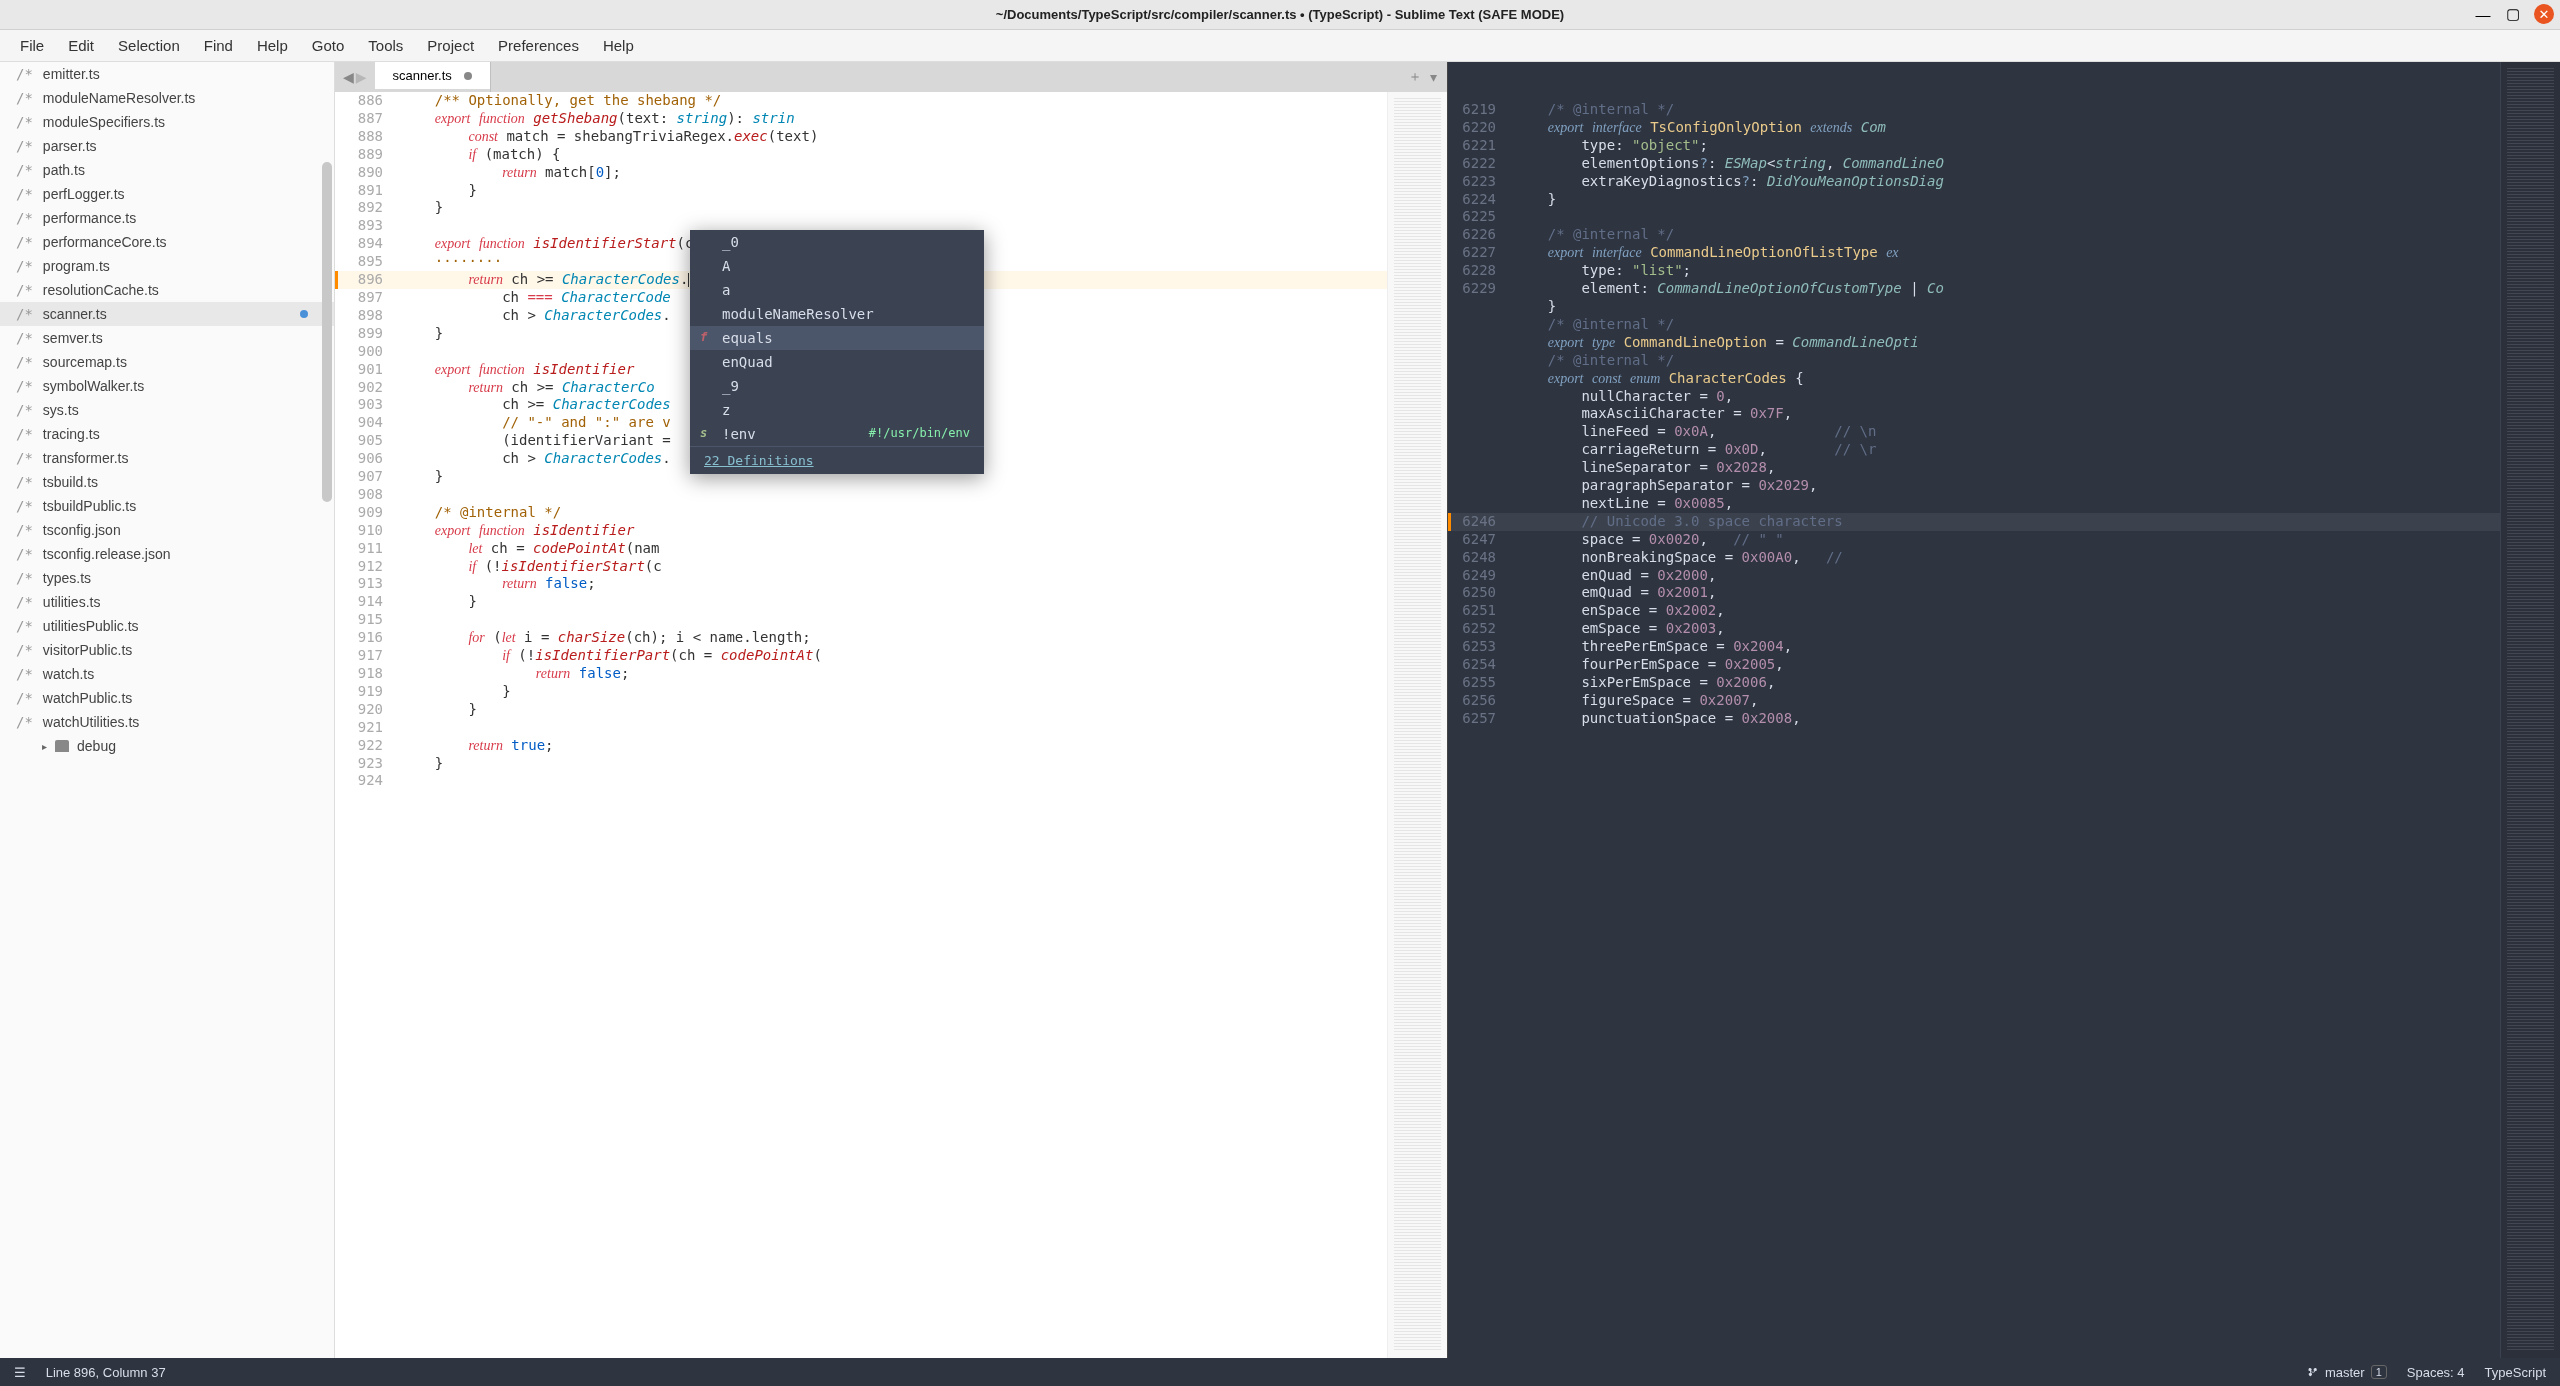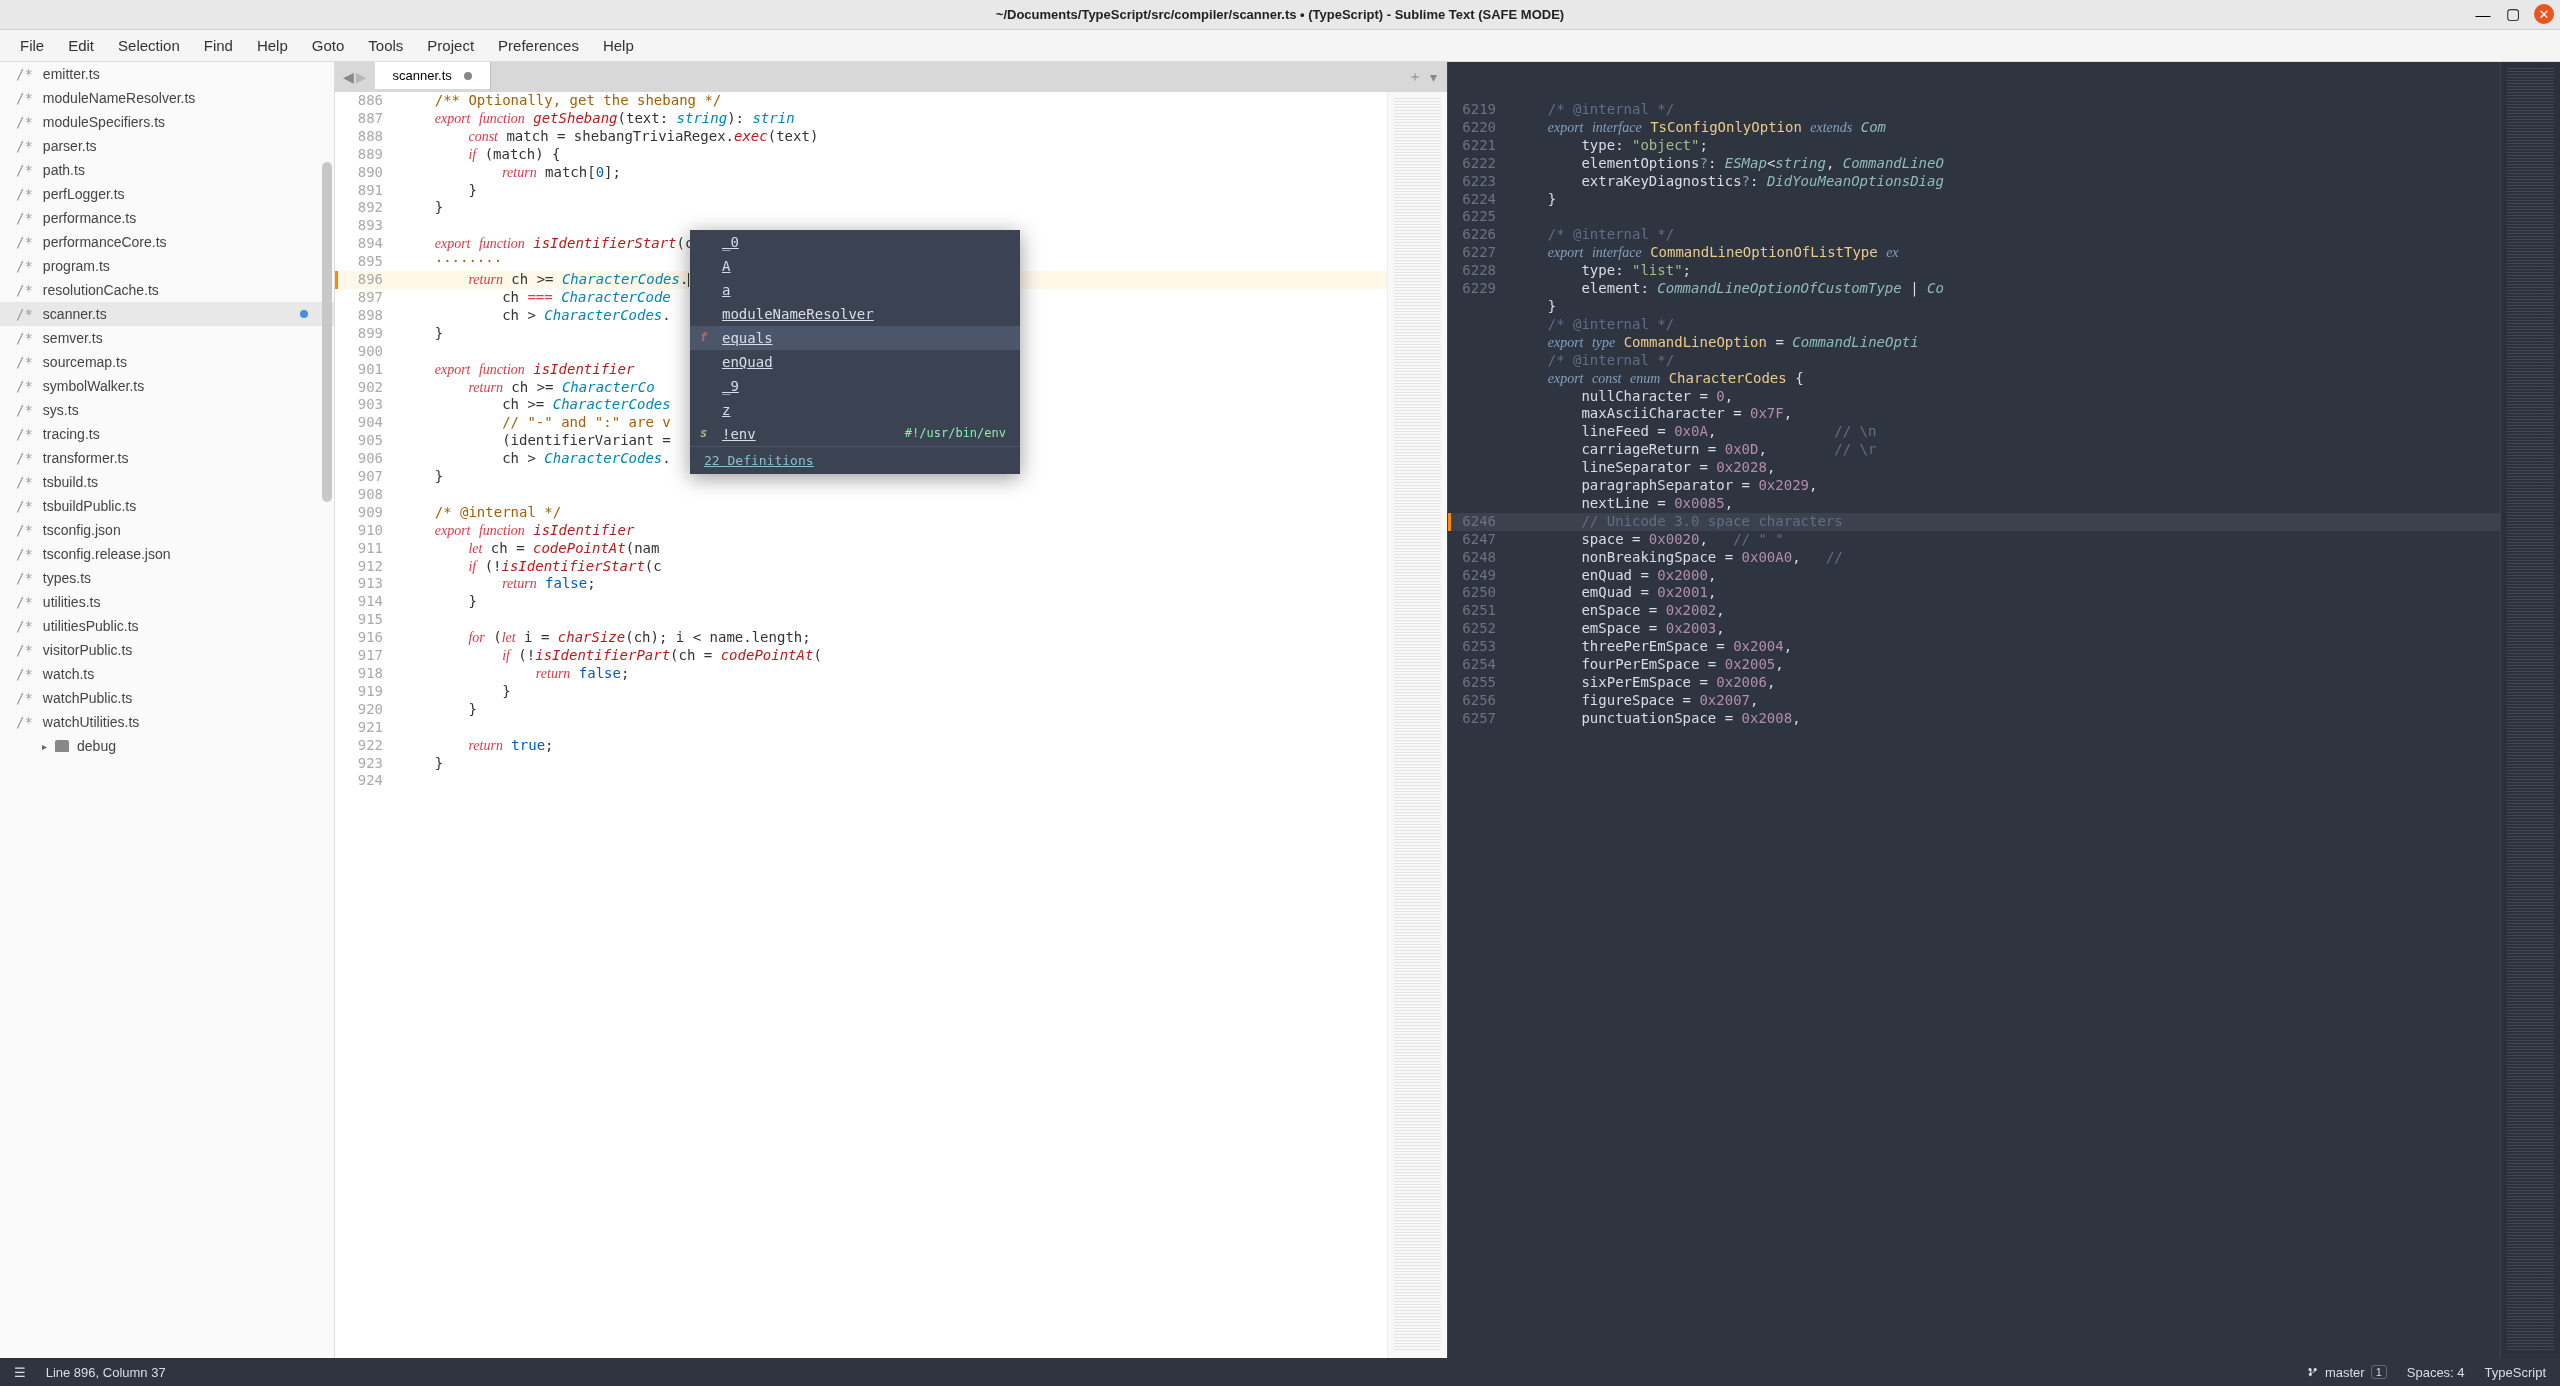--- a/index.html
+++ b/index.html
@@ -77,21 +77,21 @@
 .code.dark .op { color: #81a1c1; }
 .code.dark .enumname { color: #ebcb8b; }
 
 
 .minimap { width: 60px; background: #f8f8f8; border-left: 1px solid #eee; position: relative; }
 .minimap.dark { background: #2b303b; border-left-color: #3b4252; }
 .minimap-noise { position: absolute; inset: 6px; background: repeating-linear-gradient(to bottom, rgba(120,120,120,0.15) 0, rgba(120,120,120,0.15) 1px, transparent 1px, transparent 3px); }
 .minimap.dark .minimap-noise { background: repeating-linear-gradient(to bottom, rgba(200,200,220,0.15) 0, rgba(200,200,220,0.15) 1px, transparent 1px, transparent 3px); }
 
 
-.autocomplete { position: absolute; top: 168px; left: 690px; width: 330px; background: #3b4252; color: #d8dee9; box-shadow: 0 4px 20px rgba(0,0,0,0.4); z-index: 50; font-family: Consolas, Monaco, monospace; font-size: 14px; text-decoration: underline; }
+.autocomplete { position: absolute; top: 168px; left: 690px; width: 294px; background: #3b4252; color: #d8dee9; box-shadow: 0 4px 20px rgba(0,0,0,0.4); z-index: 50; font-family: Consolas, Monaco, monospace; font-size: 14px; }
 .ac-item { padding: 4px 14px 4px 32px; position: relative; cursor: pointer; }
 .ac-item.selected { background: #4c566a; }
 .ac-item .kind { position: absolute; left: 10px; color: #bf616a; font-style: italic; font-weight: bold; font-size: 12px; }
 .ac-item .kind.snip { color: #a3be8c; }
 .ac-hint { float: right; color: #86efac; font-size: 12px; }
 .ac-footer { padding: 6px 14px; color: #88c0d0; text-decoration: underline; border-top: 1px solid #4c566a; cursor: pointer; font-size: 13px; }
 
 
 .statusbar { height: 28px; background: #2e3440; color: #d8dee9; display: flex; align-items: center; padding: 0 14px; font-size: 13px; gap: 20px; }
 .status-spacer { flex: 1; }

